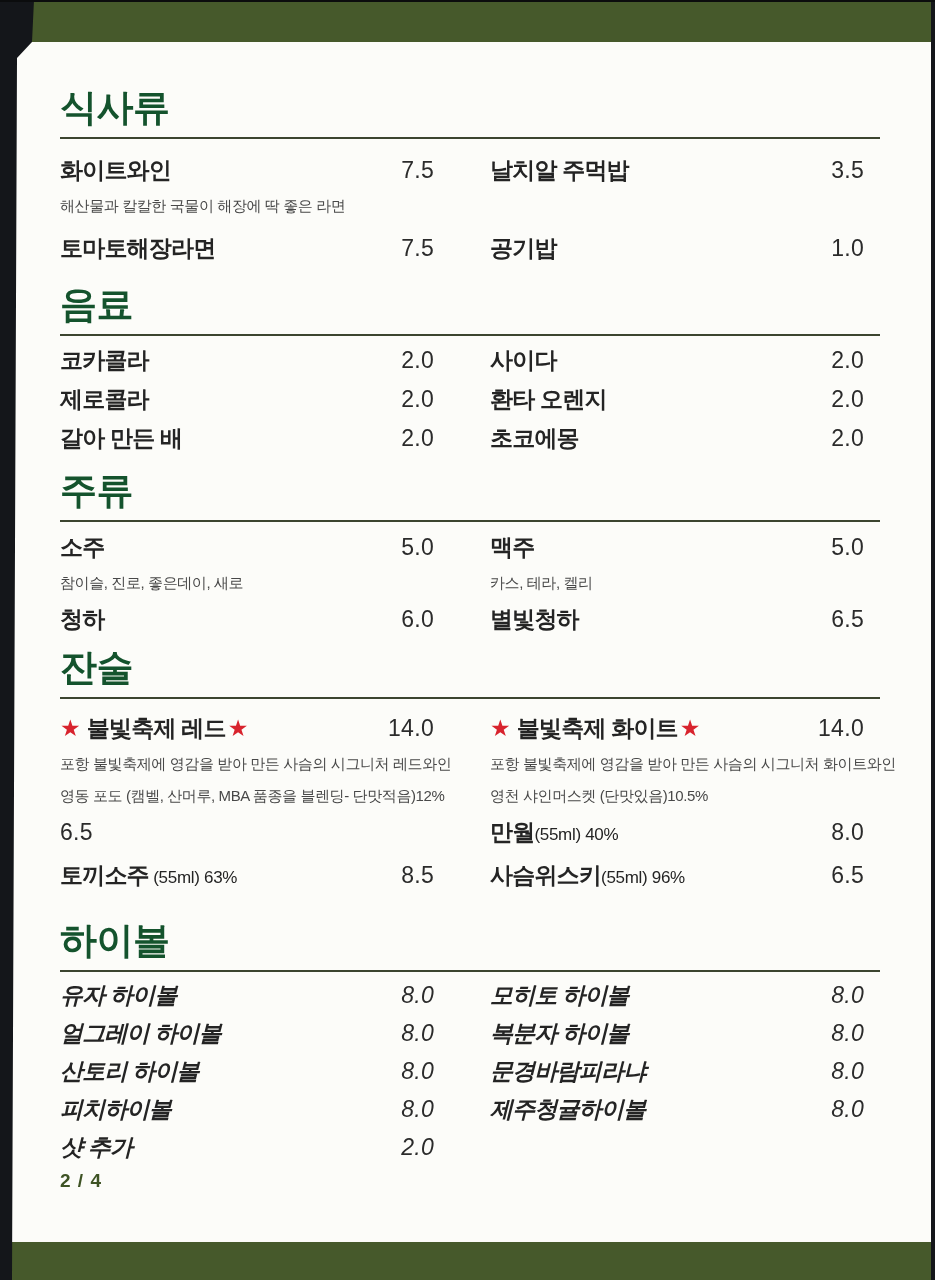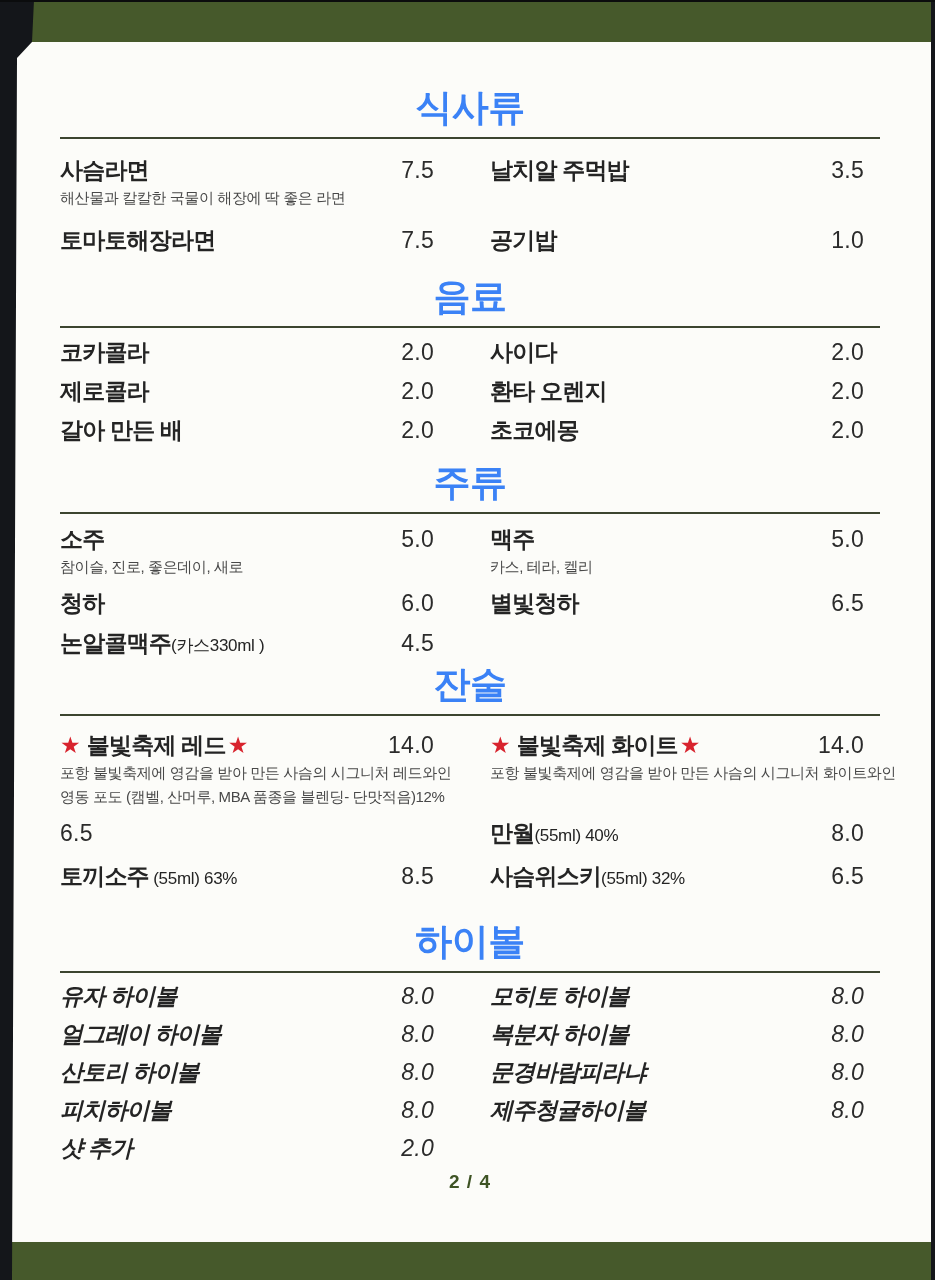--- a/index.html
+++ b/index.html
@@ -14,65 +14,65 @@
   .band-bottom { position:absolute; left:0; bottom:0; width:100%; height:38px; background:#46592b; }
   .edge-left {
     position:absolute; left:0; top:0; width:36px; height:100%; z-index:10; background:#14161a;
     clip-path:polygon(0 0, 34px 0, 32px 42px, 17px 58px, 12px 100%, 0 100%);
   }
   .edge-right { position:absolute; right:0; top:0; width:4px; height:100%; z-index:10; background:#14161a; }
   .edge-top { position:absolute; left:0; top:0; width:100%; height:2px; z-index:11; background:#0b0c0d; }
 
   .content { position:absolute; left:60px; top:42px; width:820px; color:#242424; }
 
-  .sec-title { font-size:37px; line-height:40px; font-weight:700; color:#3b82f6; letter-spacing:-0.5px;text-align:center; }
+  .sec-title { font-size:37px; line-height:40px; font-weight:700; color:#14532d; letter-spacing:-0.5px; }
   .rule { height:2px; background:#3c452f; margin-top:9px; }
 
   .pair { display:flex; gap:56px; }
   .cell { width:374px; }
   .line { display:flex; justify-content:space-between; align-items:baseline; }
   .nm { font-size:23px; font-weight:700; line-height:30px; letter-spacing:-0.8px; white-space:nowrap; }
   .pr { font-size:23px; font-weight:400; line-height:30px; color:#2b2b2b; letter-spacing:0.3px; }
   .note { font-size:17px; font-weight:500; letter-spacing:-0.3px; }
-  .desc { font-size:15px; line-height:22px; color:#484848; margin-top:2px; white-space:nowrap; letter-spacing:-0.4px; }
+  .desc { font-size:15px; line-height:22px; color:#484848; margin-top:10px; white-space:nowrap; letter-spacing:-0.4px; }
   .star { color:#d8232d; font-weight:400; }
   .star-lead { margin-right:7px; }
   .star-trail { margin-left:2px; }
 
   .s0 .sec-title { margin-top:46px; }
   .s0 .pair { margin-top:16px; }
   .s1 .sec-title { margin-top:22px; }
   .s1 .pair { margin-top:9px; }
   .s2 .sec-title { margin-top:18px; }
   .s2 .pair { margin-top:10px; }
   .s3 .sec-title { margin-top:4px; }
   .s3 .pair { margin-top:10px; }
   .s3 .rule + .pair { margin-top:14px; }
   .s4 .sec-title { margin-top:28px; }
   .s4 .pair { margin-top:8px;font-style:italic; }
 
-  .page-num { text-align:center; font-size:19px; line-height:22px; font-weight:700; color:#3e5324; margin-top:8px; letter-spacing:1px; }
+  .page-num { text-align:left; font-size:19px; line-height:22px; font-weight:700; color:#3e5324; margin-top:8px; letter-spacing:1px; }
 </style>
 </head>
 <body>
 
 <div class="stage">
   <div class="page">
     <div class="band-top"></div>
     <div class="band-bottom"></div>
 
     <div class="content">
 
       <section class="sec s0">
         <h2 class="sec-title">식사류</h2>
         <div class="rule"></div>
         <div class="pair">
           <div class="cell">
             <div class="line">
-              <span class="nm">사슴라면</span>
+              <span class="nm">화이트와인</span>
               <span class="pr">7.5</span>
             </div>
             <div class="desc">해산물과 칼칼한 국물이 해장에 딱 좋은 라면</div>
           </div>
           <div class="cell">
             <div class="line">
               <span class="nm">날치알 주먹밥</span>
               <span class="pr">3.5</span>
             </div>
           </div>
@@ -167,26 +167,20 @@
             </div>
           </div>
           <div class="cell">
             <div class="line">
               <span class="nm">별빛청하</span>
               <span class="pr">6.5</span>
             </div>
           </div>
         </div>
         <div class="pair">
-          <div class="cell">
-            <div class="line">
-              <span class="nm"><span>논알콜맥주</span><span class="note">(카스330ml )</span></span>
-              <span class="pr">4.5</span>
-            </div>
-          </div>
           <div class="cell"></div>
         </div>
       </section>
 
       <section class="sec s3">
         <h2 class="sec-title">잔술</h2>
         <div class="rule"></div>
         <div class="pair">
           <div class="cell">
             <div class="line">
@@ -195,20 +189,21 @@
             </div>
             <div class="desc">포항 불빛축제에 영감을 받아 만든 사슴의 시그니처 레드와인</div>
             <div class="desc">영동 포도 (캠벨, 산머루, MBA 품종을 블렌딩- 단맛적음)12%</div>
           </div>
           <div class="cell">
             <div class="line">
               <span class="nm"><span class="star star-lead">★</span><span>불빛축제 화이트</span><span class="star star-trail">★</span></span>
               <span class="pr">14.0</span>
             </div>
             <div class="desc">포항 불빛축제에 영감을 받아 만든 사슴의 시그니처 화이트와인</div>
+            <div class="desc">영천 샤인머스켓 (단맛있음)10.5%</div>
           </div>
         </div>
         <div class="pair">
           <div class="cell">
             <div class="line">
               <span class="pr">6.5</span>
             </div>
           </div>
           <div class="cell">
             <div class="line">
@@ -219,21 +214,21 @@
         </div>
         <div class="pair">
           <div class="cell">
             <div class="line">
               <span class="nm"><span>토끼소주</span><span class="note"> (55ml) 63%</span></span>
               <span class="pr">8.5</span>
             </div>
           </div>
           <div class="cell">
             <div class="line">
-              <span class="nm"><span>사슴위스키</span><span class="note">(55ml) 32%</span></span>
+              <span class="nm"><span>사슴위스키</span><span class="note">(55ml) 96%</span></span>
               <span class="pr">6.5</span>
             </div>
           </div>
         </div>
       </section>
 
       <section class="sec s4">
         <h2 class="sec-title">하이볼</h2>
         <div class="rule"></div>
         <div class="pair">

